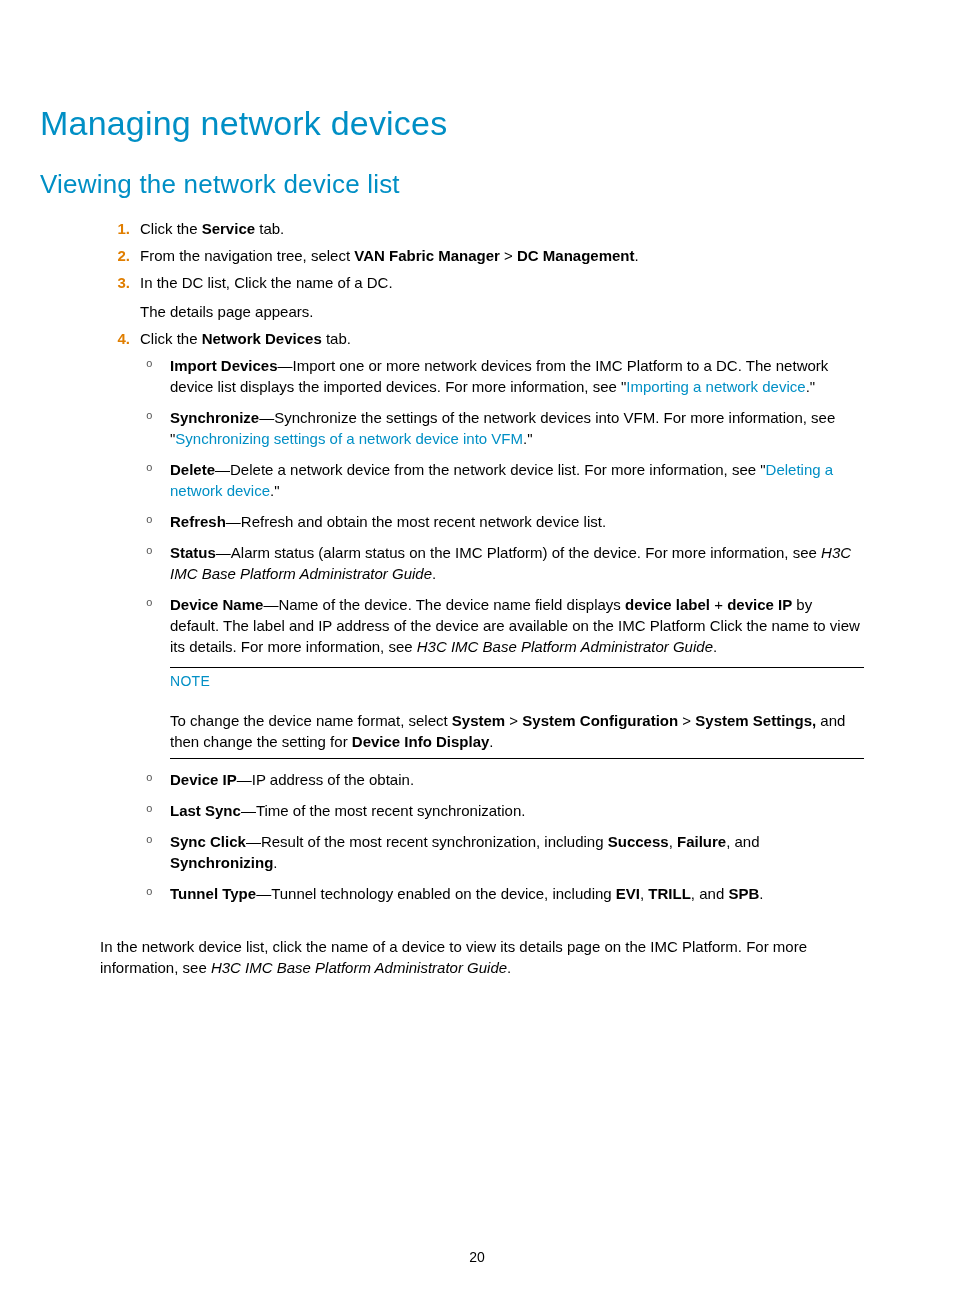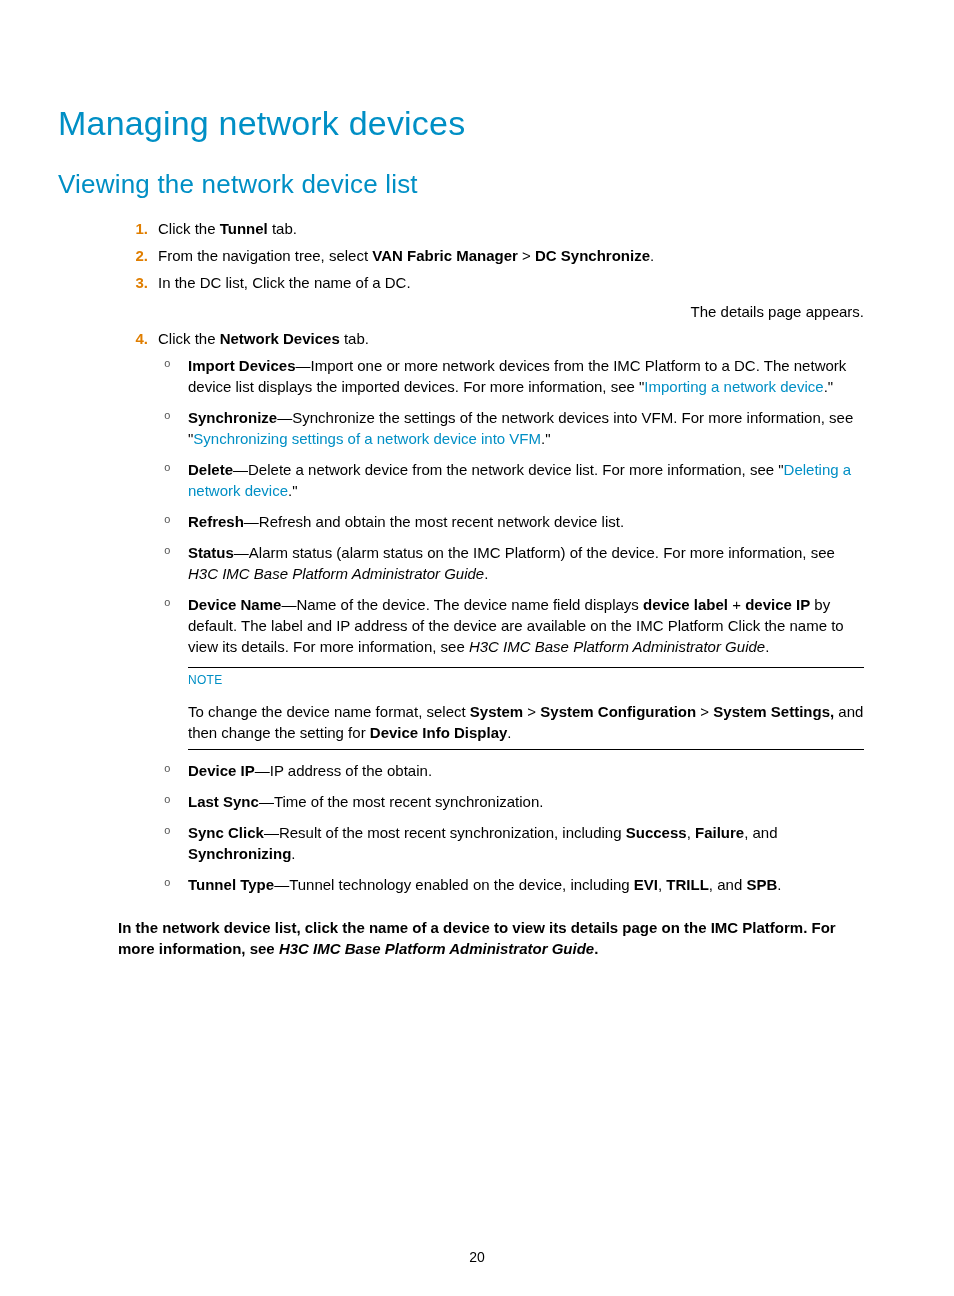--- a/index.html
+++ b/index.html
@@ -9,21 +9,21 @@
     font-family: Arial, Helvetica, sans-serif;
     color: #000;
     font-size: 15px;
     line-height: 1.4;
   }
   .page {
     width: 954px;
     height: 1296px;
     position: relative;
     box-sizing: border-box;
-    padding: 100px 90px 0 58px;
+    padding: 100px 90px 0 40px;
   }
   .h1 {
     color: #008fc5;
     font-weight: 300;
     font-size: 34px;
     margin: 0 0 18px 0;
     letter-spacing: .2px;
   }
   .h2 {
     color: #008fc5;
@@ -47,21 +47,20 @@
     left: 0;
     top: 0;
     width: 30px;
     text-align: right;
     color: #e07e00;
     font-weight: bold;
   }
   .after-step {
     padding-left: 100px;
     margin: 2px 0 6px 0;
-    text-align: right;
   }
   .subhead {
     font-weight: bold;
     padding-left: 100px;
     margin: 8px 0 6px 0;
   }
   ul.sub {
     list-style: none;
     margin: 0;
     padding: 0 0 0 100px;
@@ -83,28 +82,27 @@
   .bold { font-weight: bold; }
   .note-block {
     margin: 6px 0 10px 130px;
     border-top: 1px solid #000;
     border-bottom: 1px solid #000;
     padding: 4px 0 6px 0;
   }
   .note-label {
     color: #008fc5;
     font-weight: normal;
-    font-size: 12px;
+    font-size: 14px;
     letter-spacing: .3px;
-    margin-bottom: 12px;
+    margin-bottom: 18px;
   }
   .para {
     padding-left: 60px;
-    margin-top: 12px;
-    font-weight: bold;
+    margin-top: 22px;
   }
   .page-number {
     position: absolute;
     bottom: 28px;
     left: 0;
     width: 100%;
     text-align: center;
     font-size: 14px;
   }
 </style>
@@ -113,25 +111,25 @@
 
 <div class="page">
 
   <div class="h1">Managing network devices</div>
 
   <div class="h2">Viewing the network device list</div>
 
   <ol class="steps">
     <li>
       <span class="num">1.</span>
-      <span><span>Click the </span><span class="bold">Tunnel</span><span> tab.</span></span>
+      <span><span>Click the </span><span class="bold">Service</span><span> tab.</span></span>
     </li>
     <li>
       <span class="num">2.</span>
-      <span><span>From the navigation tree, select </span><span class="bold">VAN Fabric Manager</span><span> &gt; </span><span class="bold">DC Synchronize</span><span>.</span></span>
+      <span><span>From the navigation tree, select </span><span class="bold">VAN Fabric Manager</span><span> &gt; </span><span class="bold">DC Management</span><span>.</span></span>
     </li>
     <li>
       <span class="num">3.</span>
       <span>In the DC list, Click the name of a DC.</span>
     </li>
   </ol>
   <div class="after-step">The details page appears.</div>
 
   <ol class="steps">
     <li>

